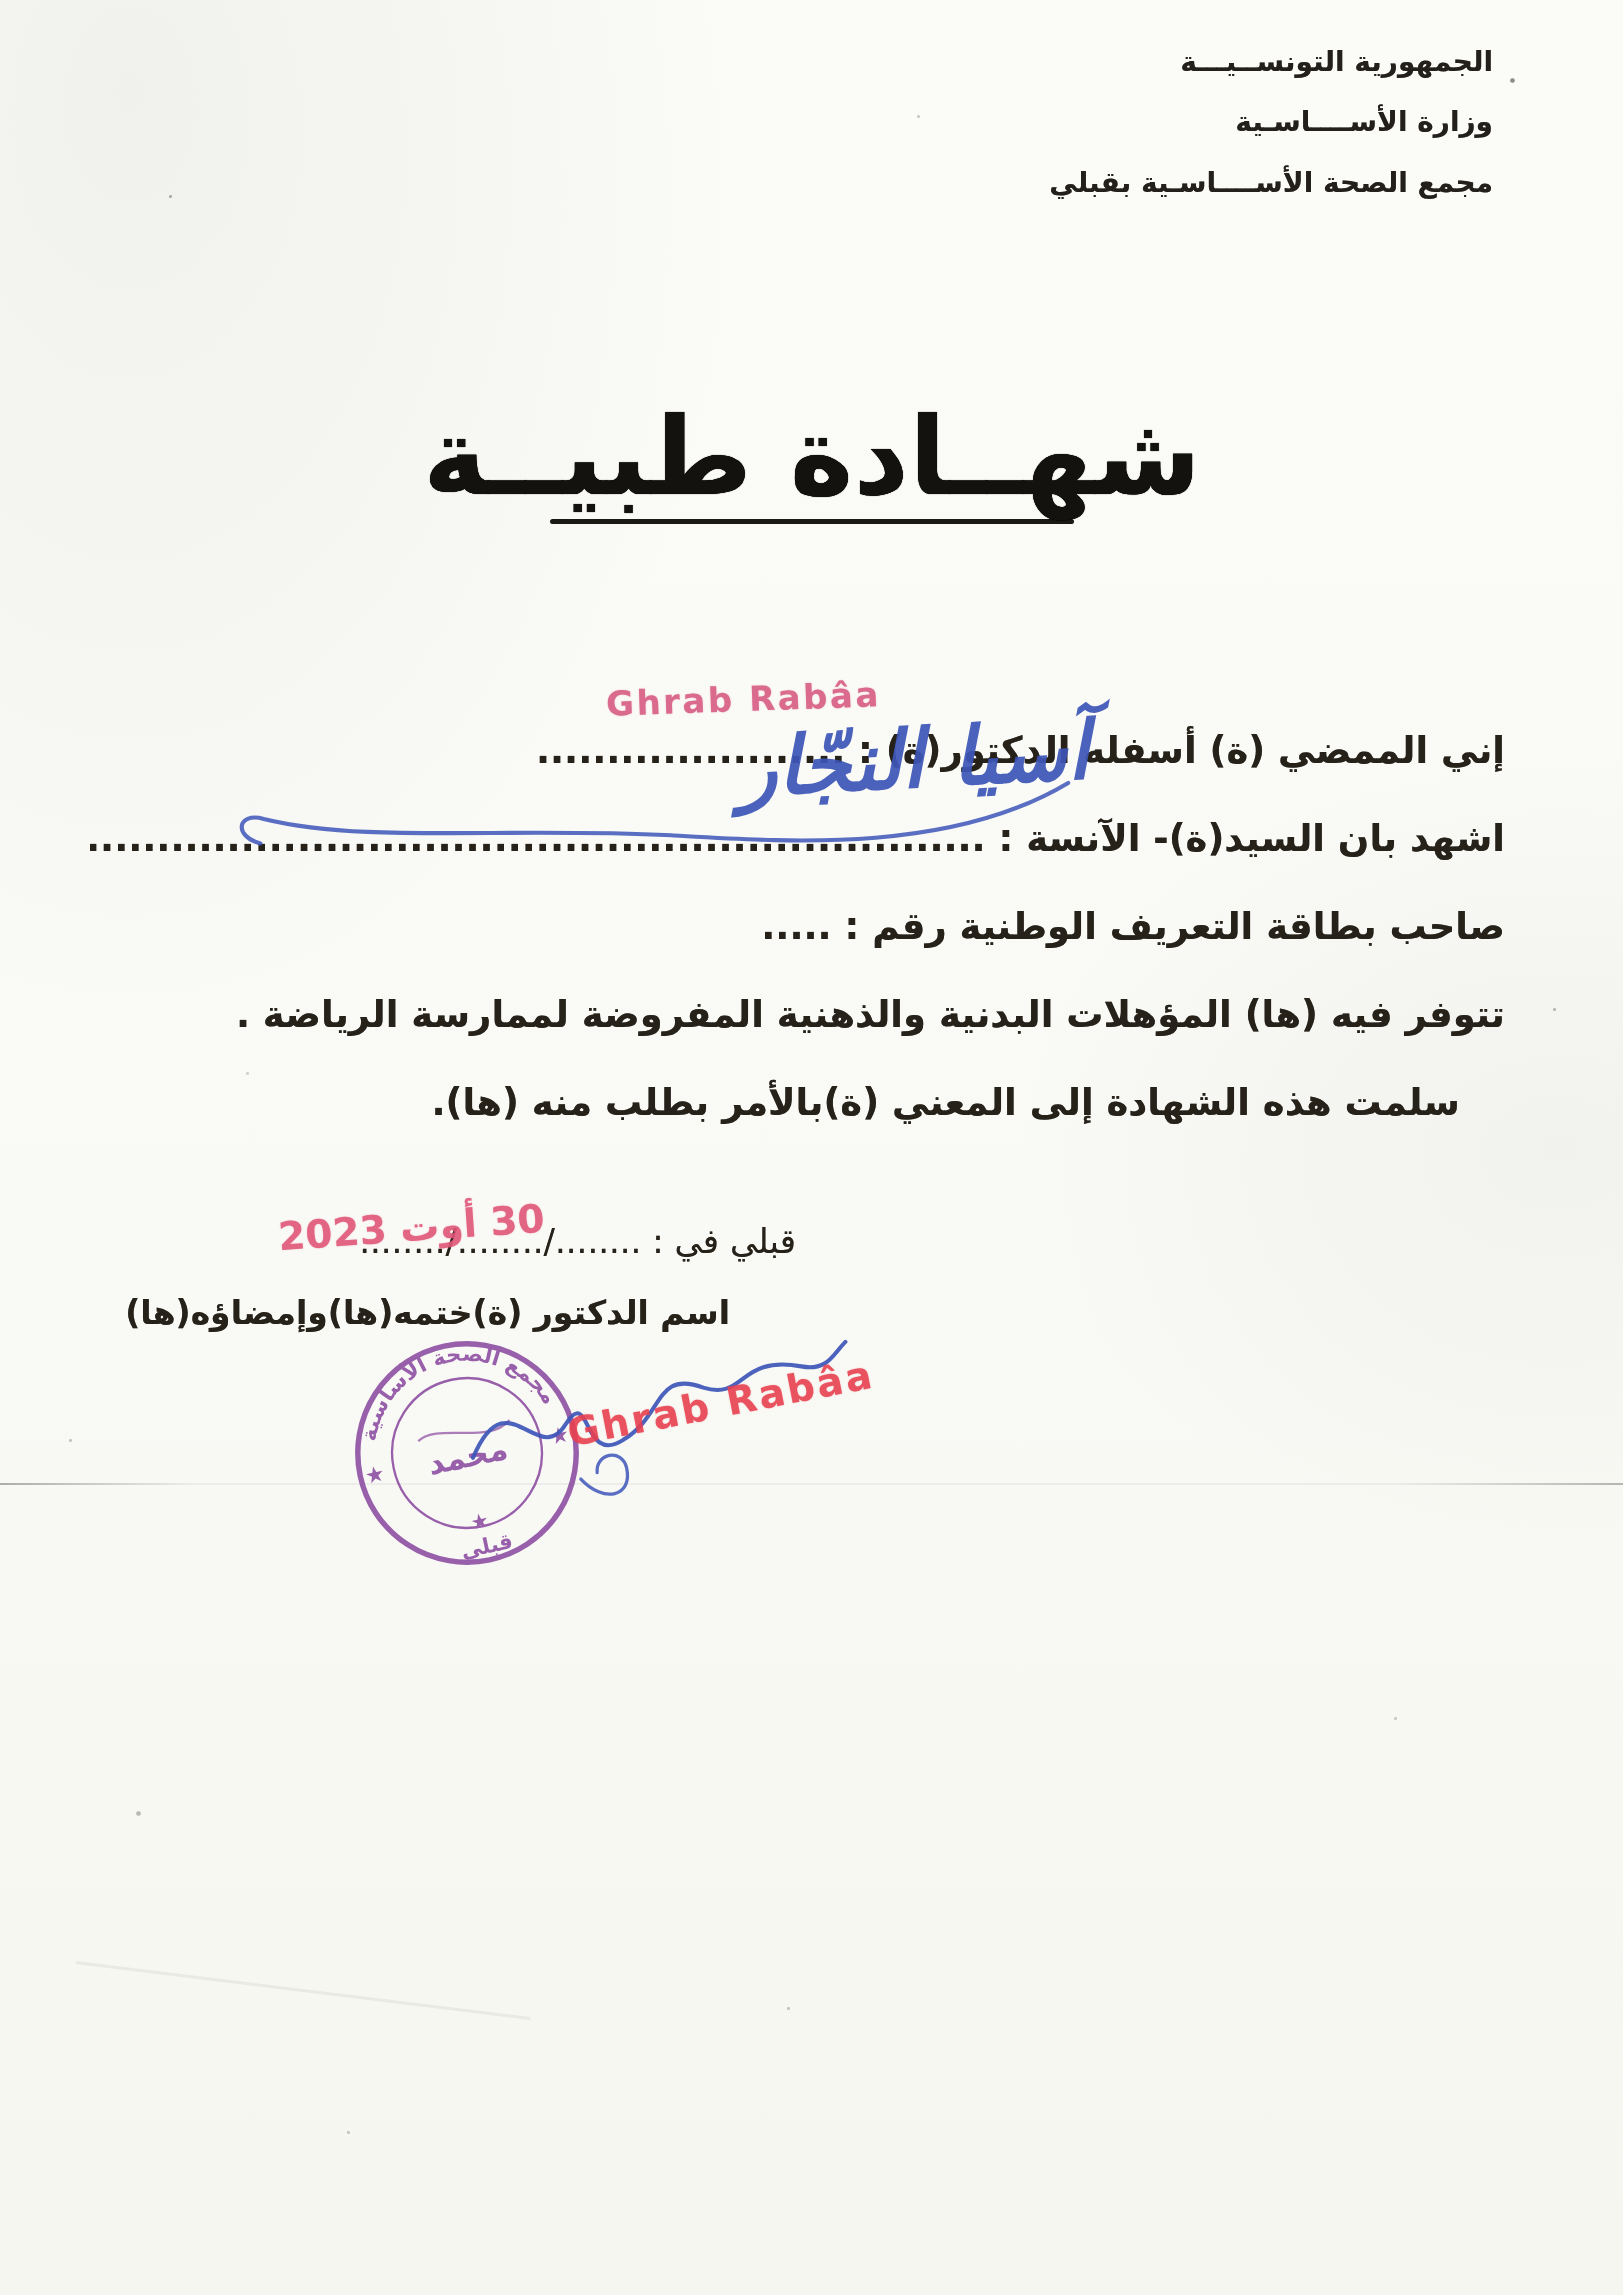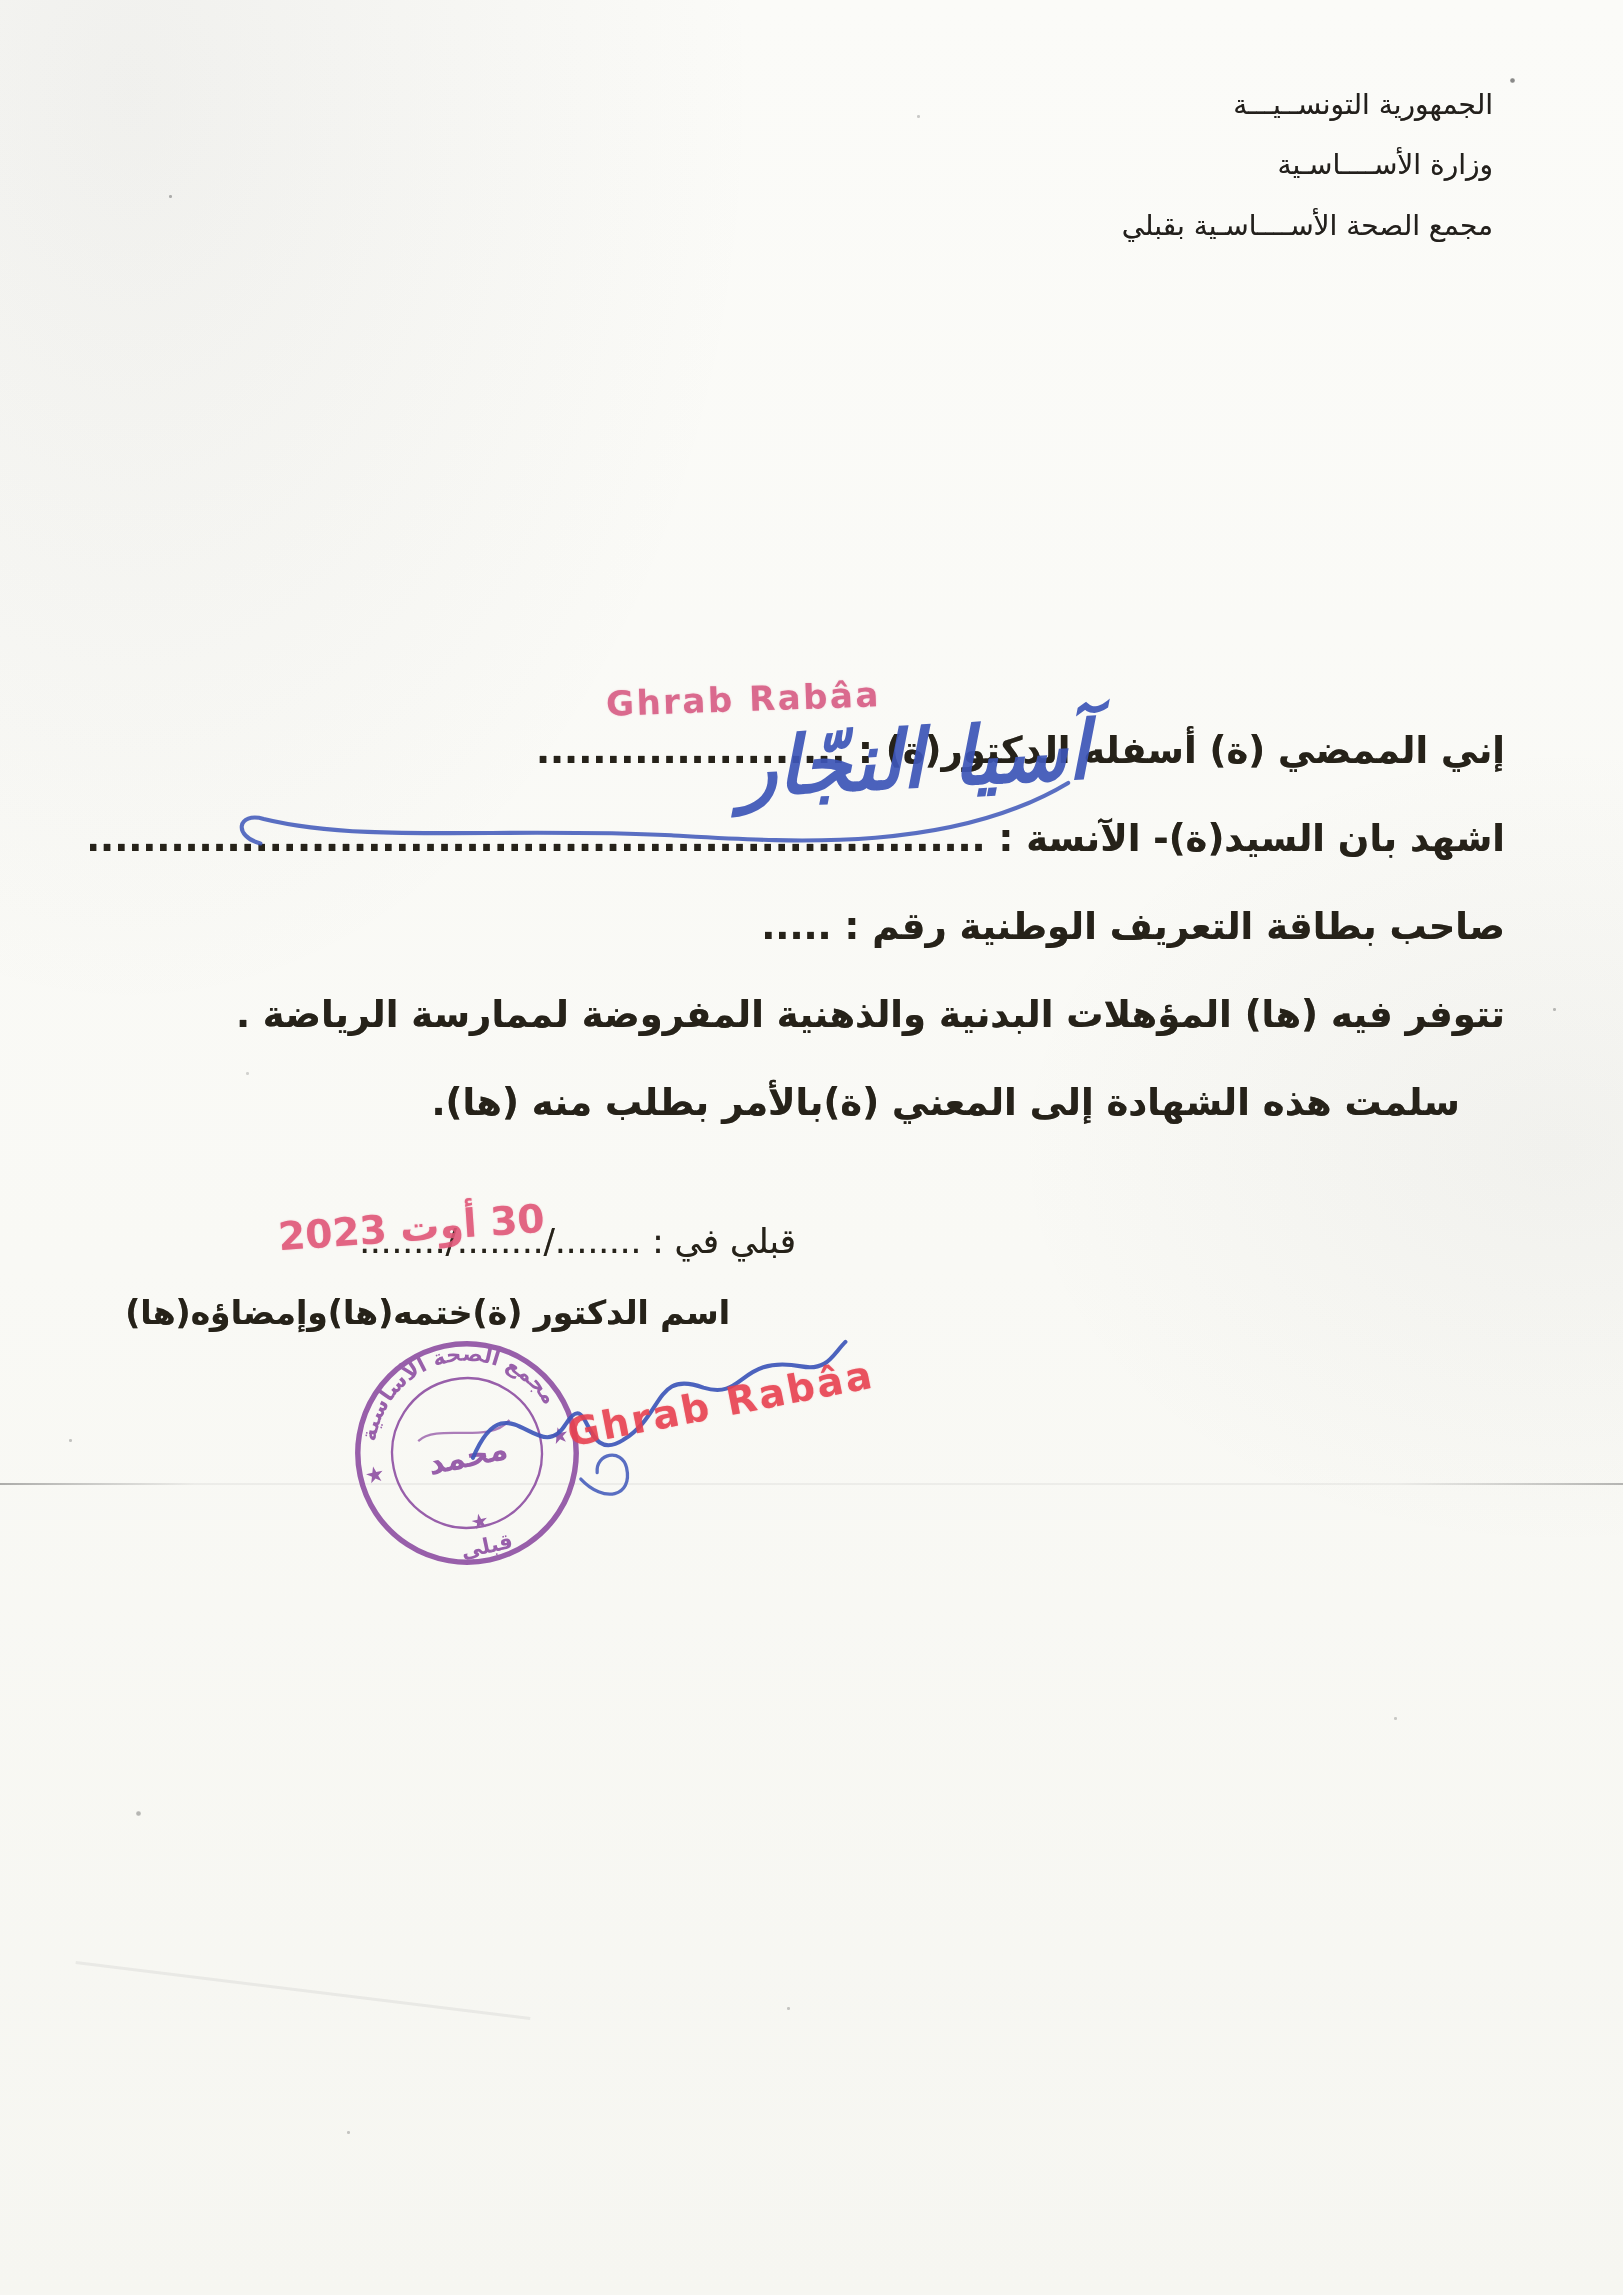--- a/index.html
+++ b/index.html
@@ -14,23 +14,22 @@
       radial-gradient(ellipse at 8% 4%, rgba(70,70,70,0.06), transparent 30%),
       radial-gradient(ellipse at 96% 50%, rgba(90,90,90,0.05), transparent 25%),
       linear-gradient(180deg,#fbfbf8 0%,#f9f9f5 55%,#f6f6f1 100%);
   }
   .abs{position:absolute;}
 
   
   .gov-header{
     top:47px;right:131px;
     direction:rtl;text-align:right;
-    font-weight:normal;font-size:28px;color:#23201c;
+    font-weight:bold;font-size:28px;color:#23201c;
     text-shadow:0 0 0.5px rgba(0,0,0,.45);
-    margin-top:43px;
   }
   .gov-header div{margin-bottom:31px;line-height:1.05;white-space:nowrap;}
 
   
   .title-wrap{top:403px;left:0;width:100%;text-align:center;}
   .cert-title{
     display:inline-block;
     direction:rtl;
     font-size:108px;font-weight:bold;color:#14120e;
     letter-spacing:4.9px;line-height:1;
@@ -142,20 +141,24 @@
   <div class="abs scanline"></div>
   <div class="abs streak"></div>
   <div class="abs specks"></div>
 
   <header class="abs gov-header">
     <div>الجمهورية التونســيـــة</div>
     <div>وزارة الأســــاسـية</div>
     <div>مجمع الصحة الأســــاسـية بقبلي</div>
   </header>
 
+  <div class="abs title-wrap">
+    <div class="cert-title">شهــادة طبيــة</div>
+    <div class="title-underline"></div>
+  </div>
 
   <main class="abs doc-body">
     <div class="bodyline">إني الممضي (ة) أسفله الدكتور(ة) : ......................</div>
     <div class="bodyline">اشهد بان السيد(ة)- الآنسة : ......................................................................</div>
     <div class="bodyline">صاحب بطاقة التعريف الوطنية رقم : .....</div>
     <div class="bodyline">تتوفر فيه (ها) المؤهلات البدنية والذهنية المفروضة لممارسة الرياضة .</div>
     <div class="bodyline indent">سلمت هذه الشهادة إلى المعني (ة)بالأمر بطلب منه (ها).</div>
   </main>
 
   <div class="abs stamp-red stamp-doctor-top">Ghrab Rabâa</div>

